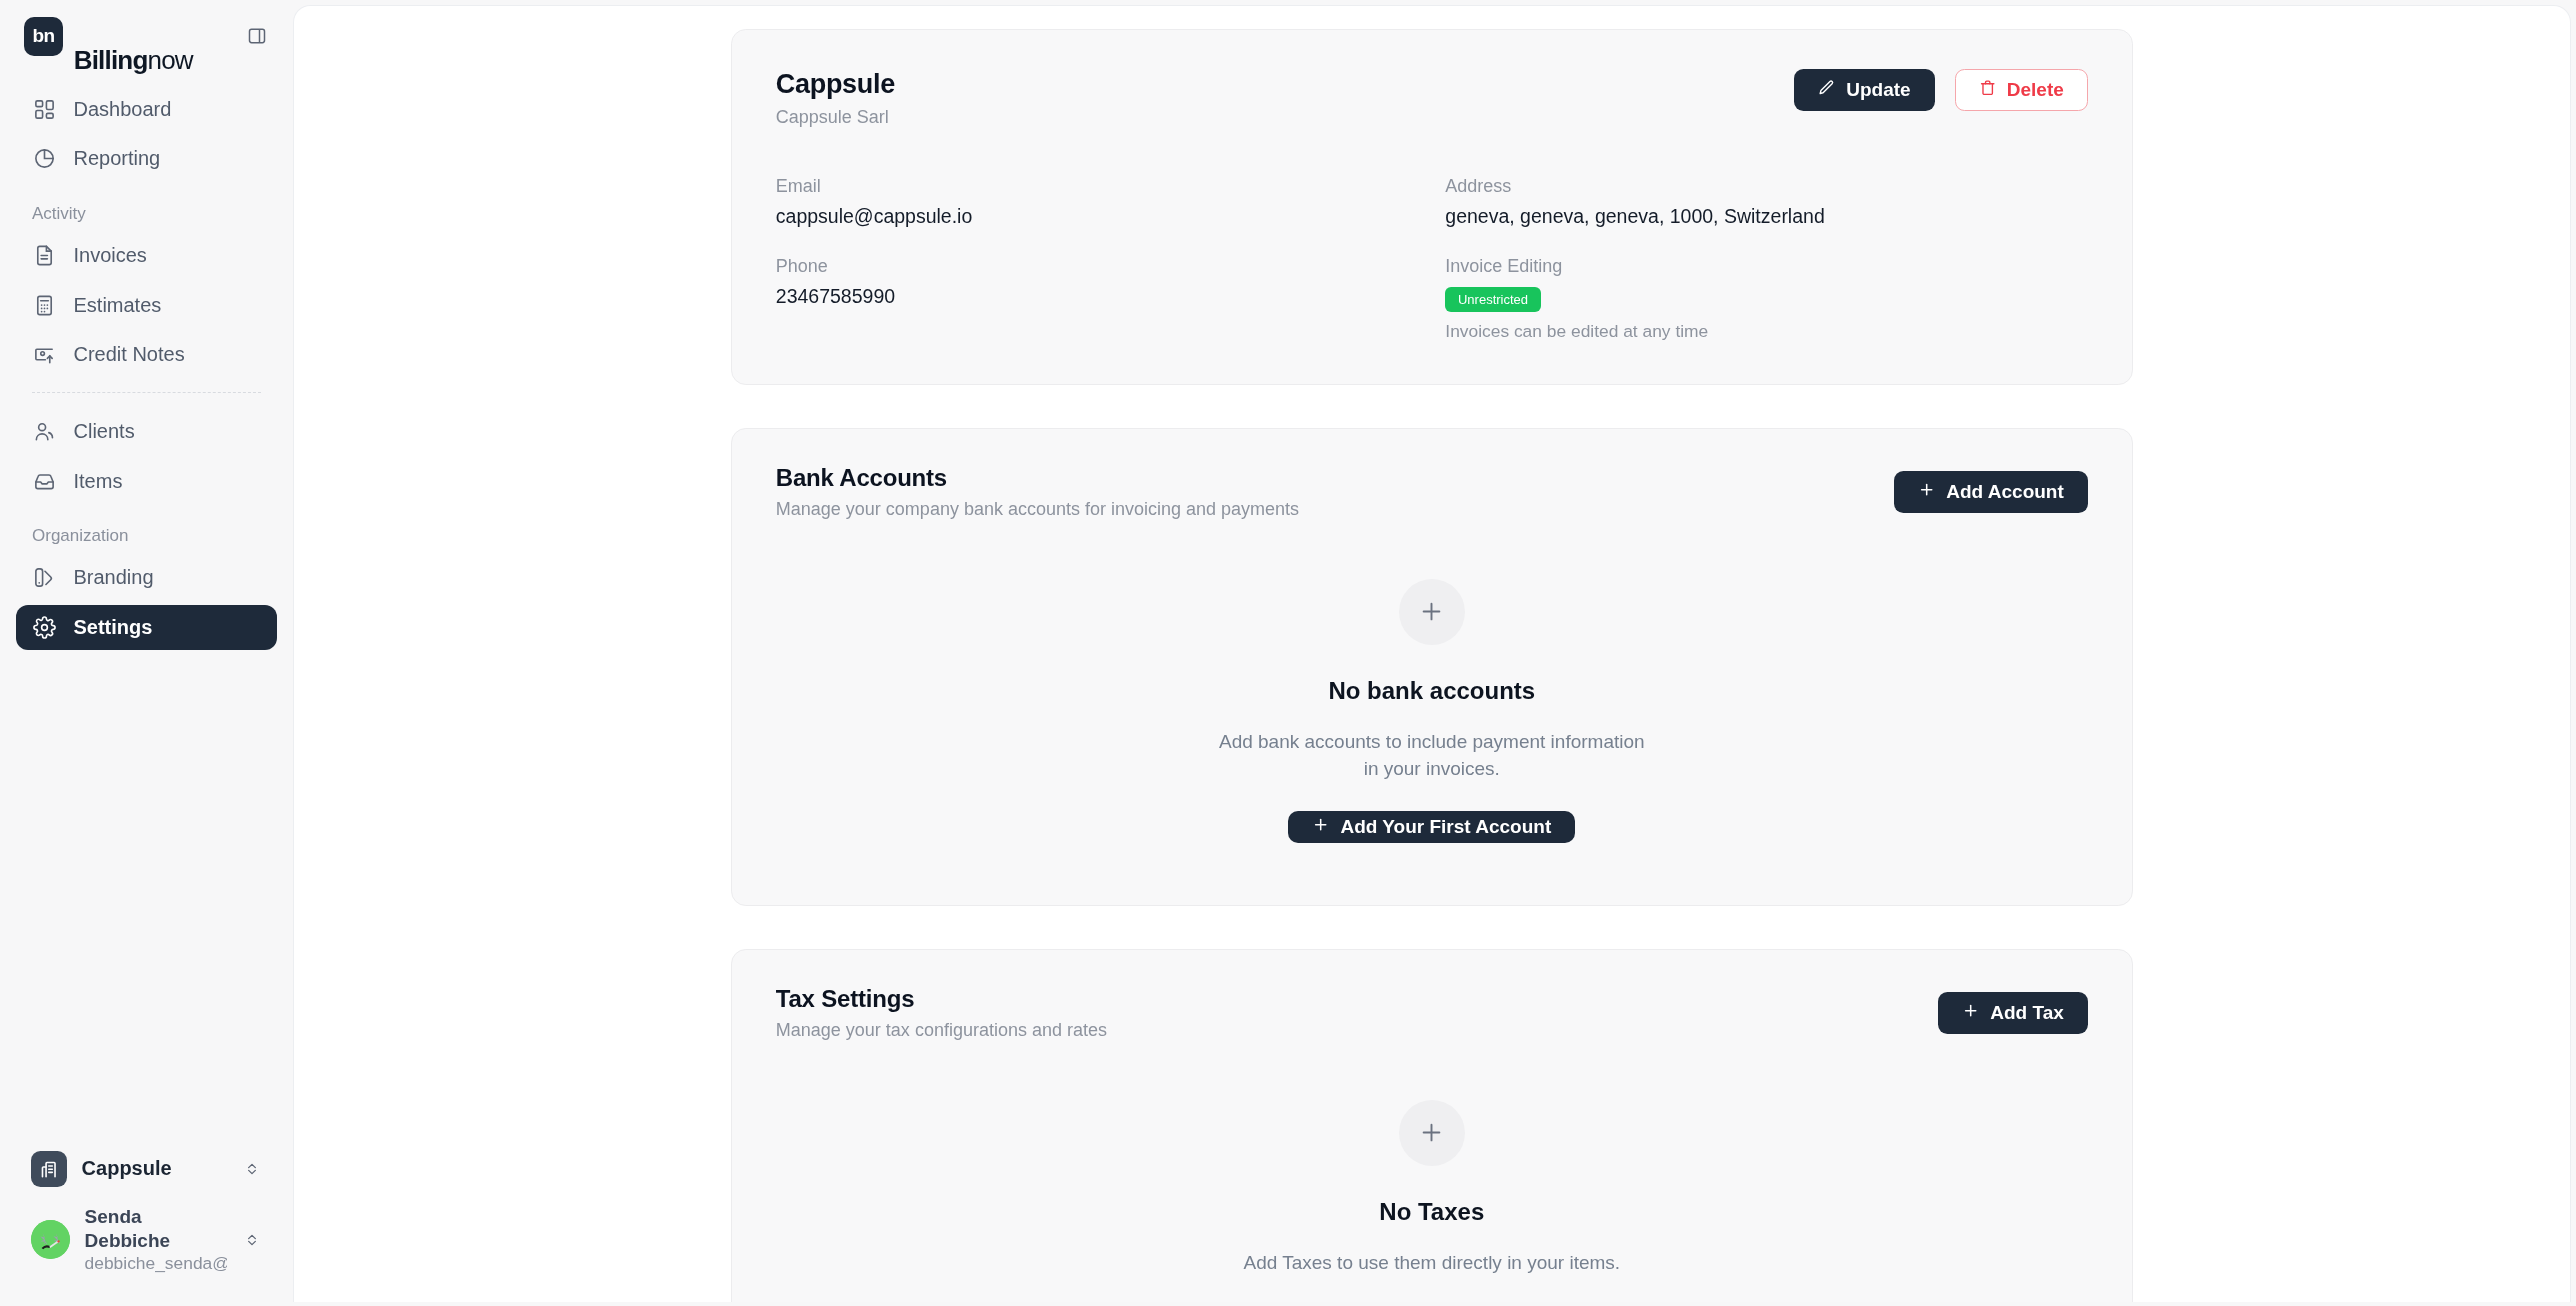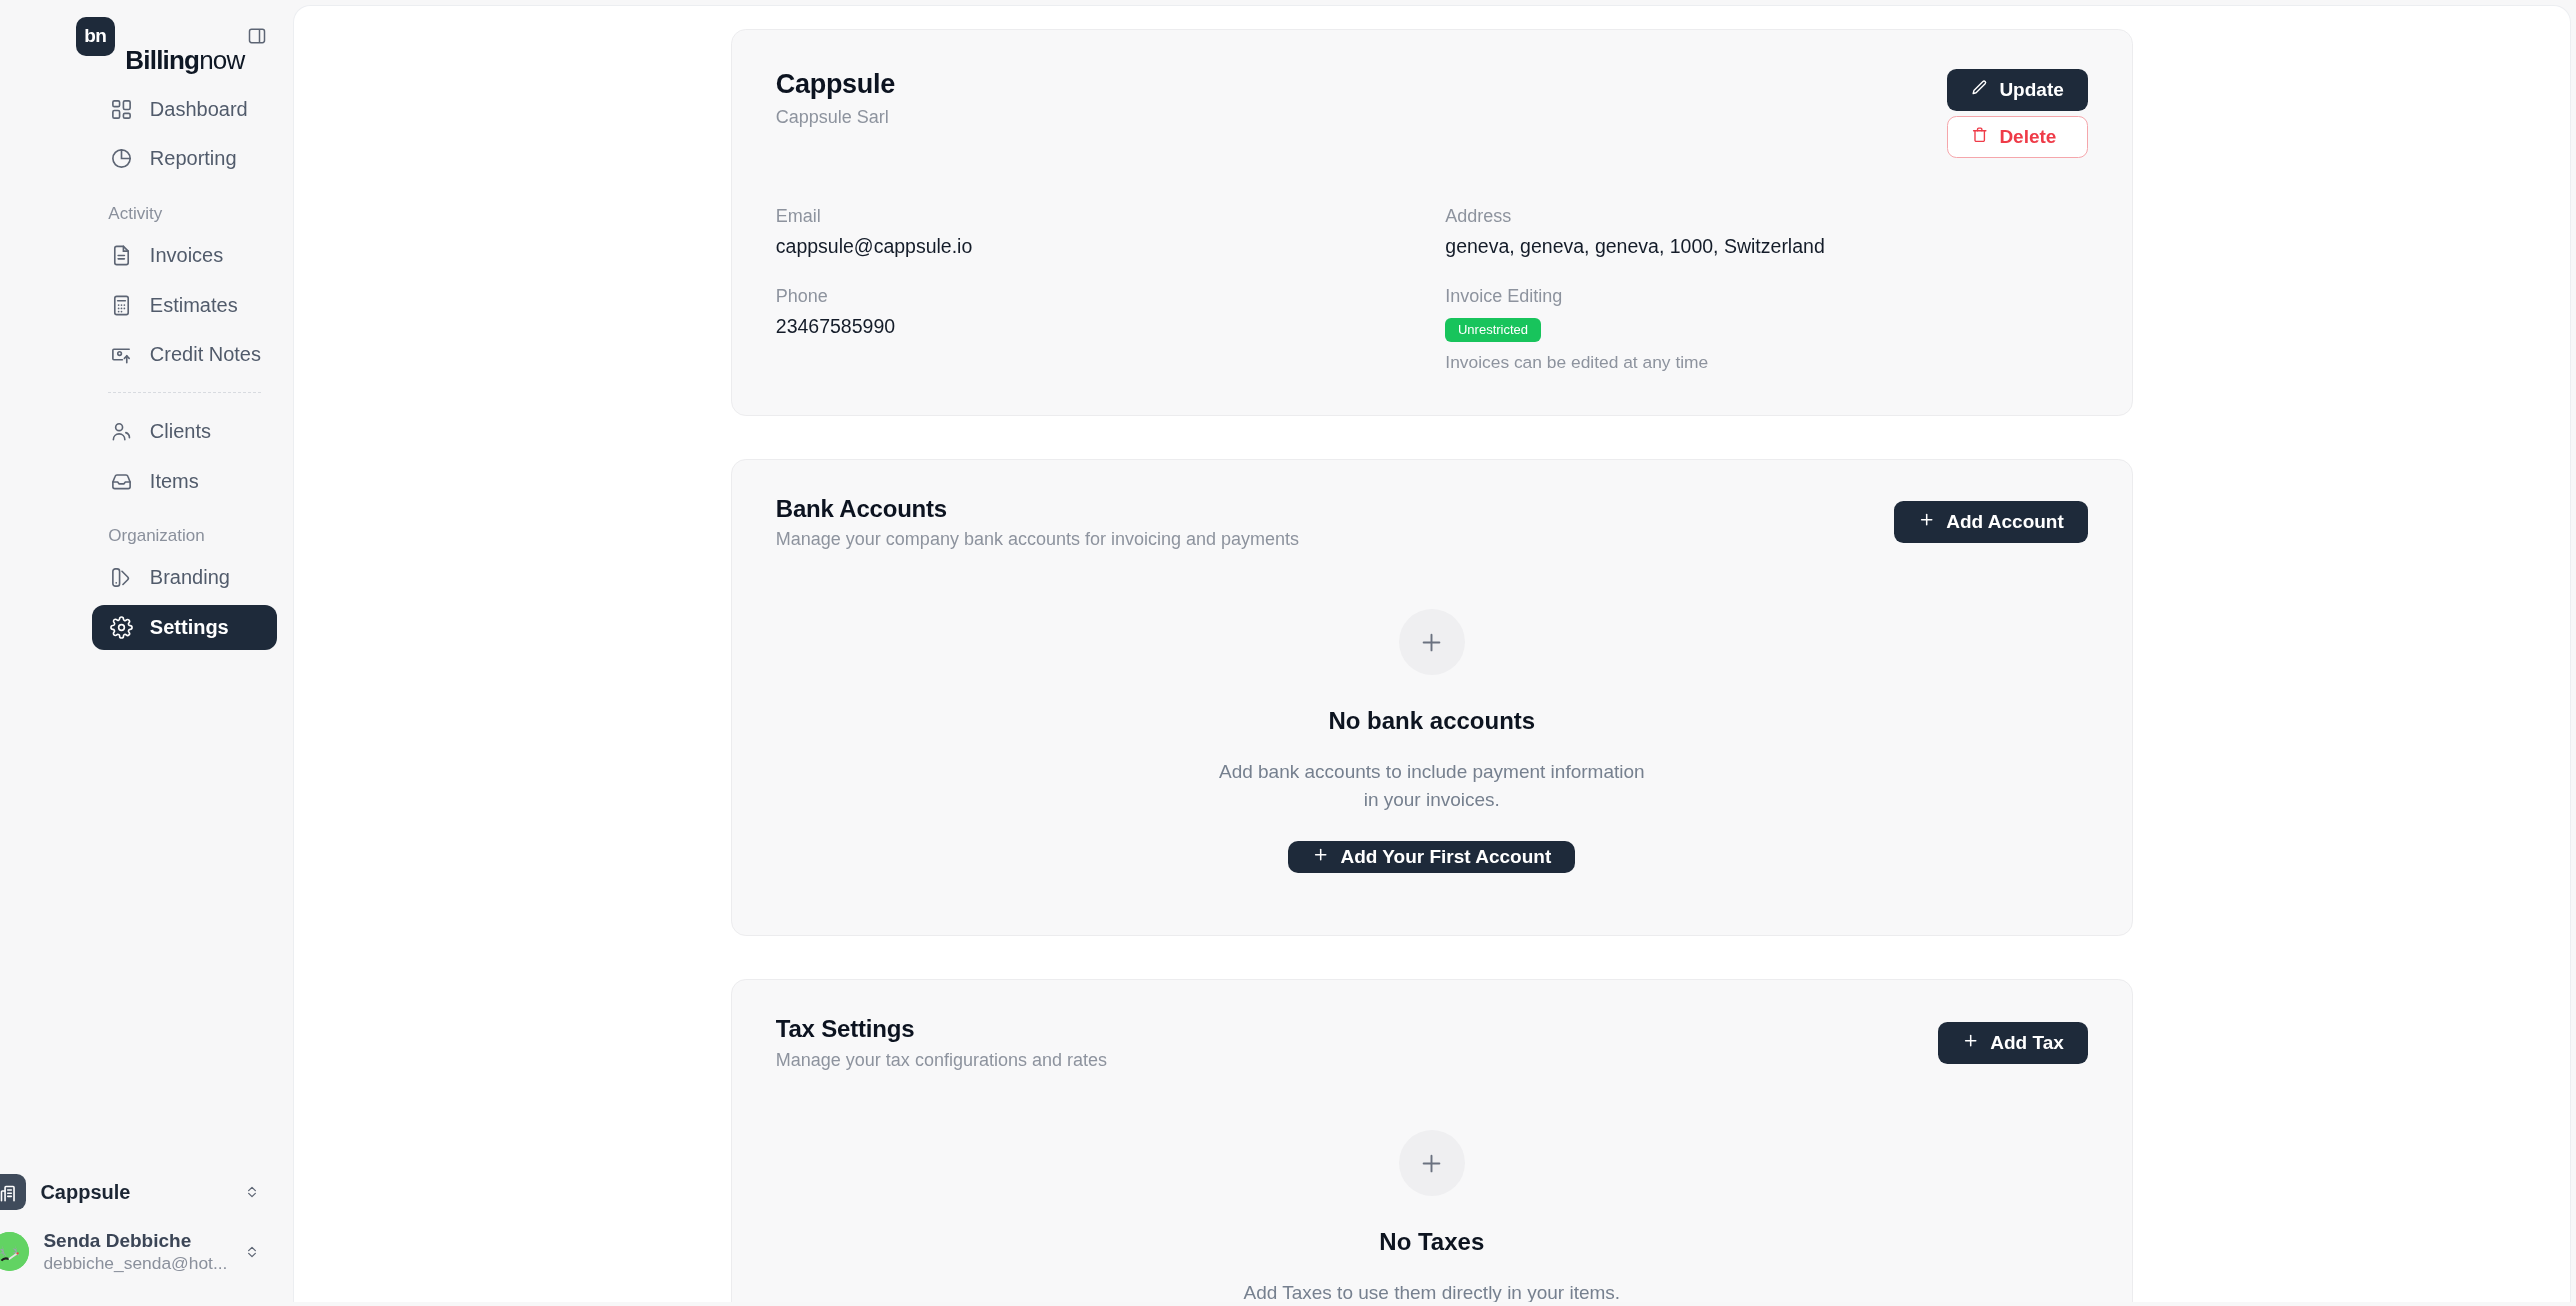--- a/index.html
+++ b/index.html
@@ -10,21 +10,20 @@
     overflow: hidden;
   }
   .app { display: flex; width: 2576px; height: 1307px; }
 
   
   .sidebar {
     width: 293px; flex: 0 0 293px;
     background: #f7f7f8;
     display: flex; flex-direction: column;
     position: relative;
-    align-items: flex-end;
   }
   .sb-top {
     height: 72px;
     display: flex; align-items: center;
     padding: 0 23px 0 24px;
     justify-content: space-between;
   }
   .brand { display: flex; align-items: center; gap: 10.7px; }
   .brand-mark {
     width: 39px; height: 39px; border-radius: 10px;
@@ -101,21 +100,21 @@
     border: 0.7px solid #ececee;
     border-radius: 14.8px;
     margin-bottom: 43px;
   }
 
   
   .company-card { padding: 39px 44px 42px 44px; position: relative; }
   .company-head { display: flex; justify-content: space-between; align-items: flex-start; }
   .company-name { font-size: 27px; font-weight: 700; color: #0c1320; letter-spacing: -0.3px; }
   .company-sub { font-size: 18px; color: #8d939e; margin-top: 6.7px; }
-  .head-actions { display: flex; gap: 5px; flex-direction: column; }
+  .head-actions { display: flex; gap: 20px; }
 
   .btn {
     display: inline-flex; align-items: center; gap: 10.7px;
     height: 42px; padding: 0 23px;
     border-radius: 9.4px; font-size: 19px; font-weight: 600;
     cursor: pointer; border: 0.7px solid transparent;
     white-space: nowrap;
   }
   .btn-dark { background: #1e2a3a; color: #fff; }
   .btn-danger { background: #fff; color: #ef3b48; border-color: #f5a6ab; }

